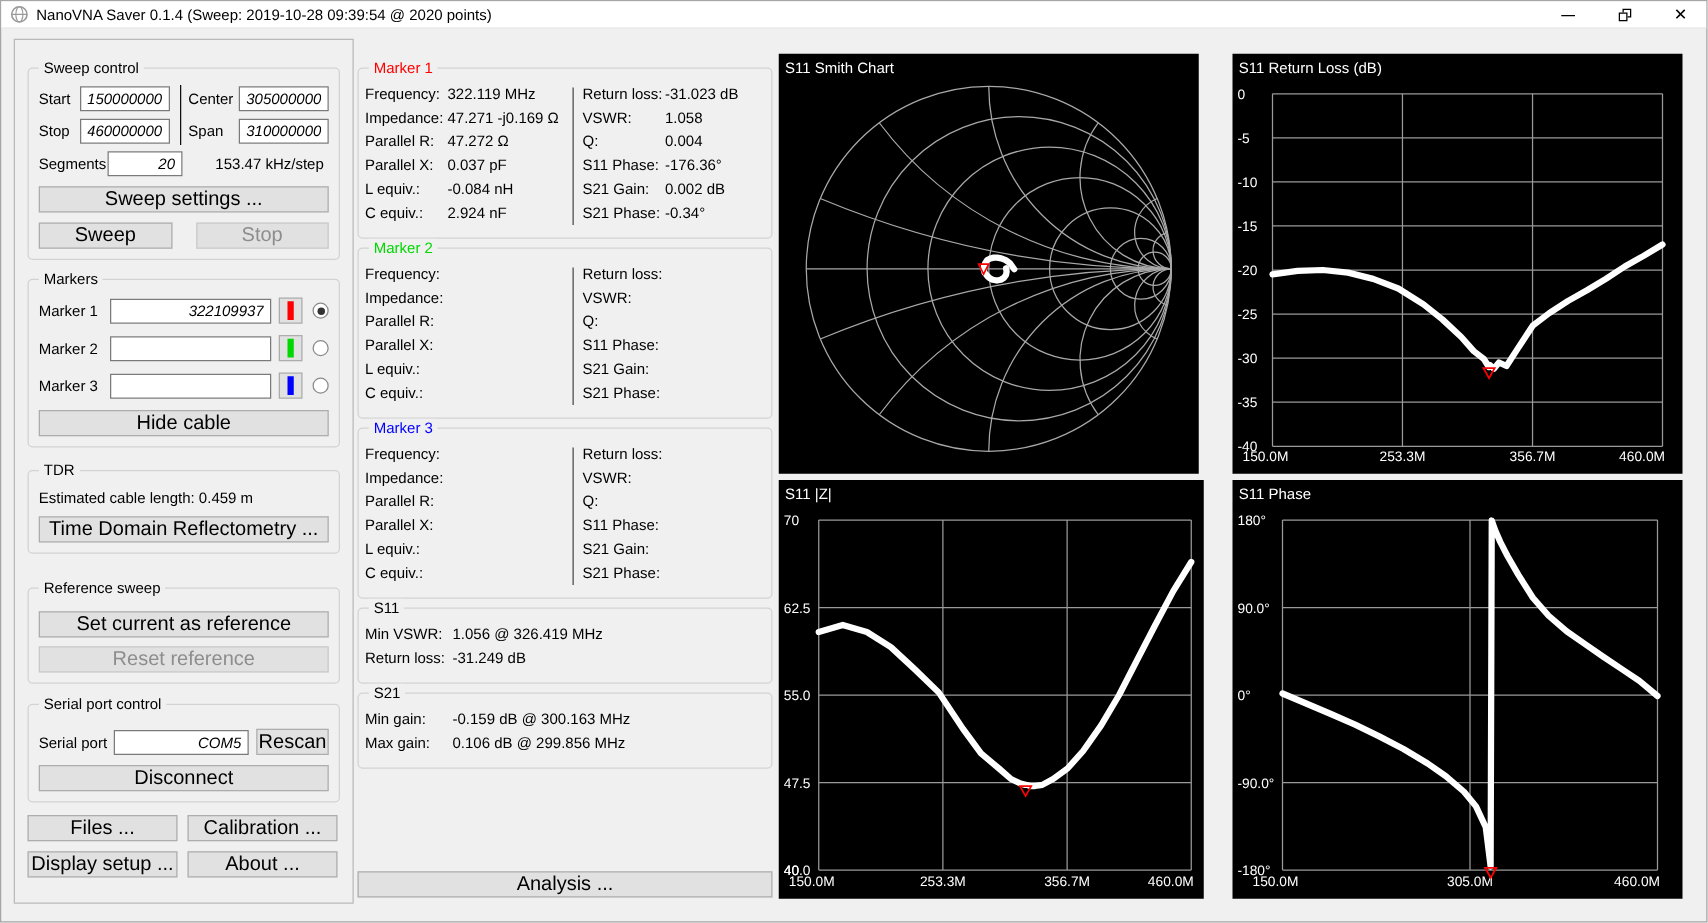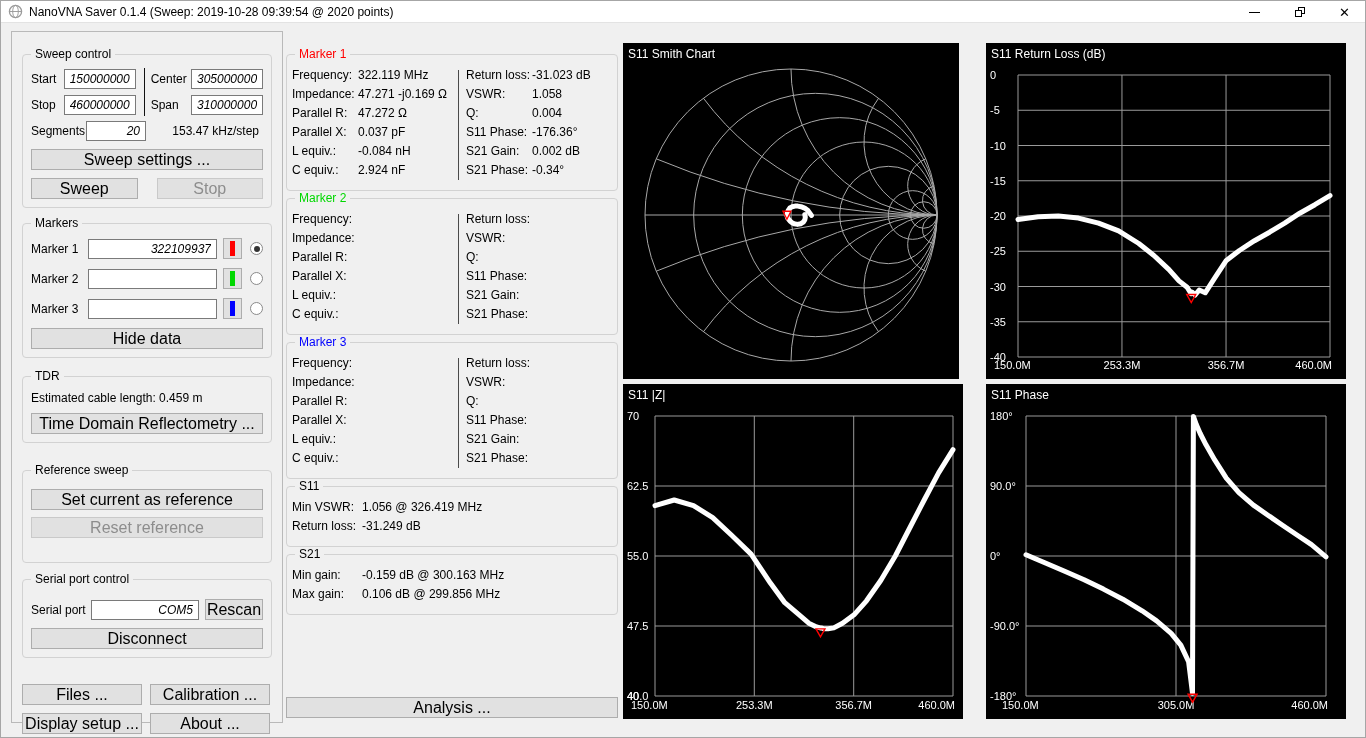--- a/index.html
+++ b/index.html
@@ -58,29 +58,29 @@
     display:flex; align-items:center; justify-content:center; }
   .swatch { width:10px; height:15px; }
   .radio { width:13px; height:13px; margin-left:8px; border:1px solid #8a8a8a; border-radius:50%;
     background:#fff; display:flex; align-items:center; justify-content:center; }
   .radio .dot { width:6px; height:6px; border-radius:50%; background:#333; display:none; }
   .radio.sel .dot { display:block; }
   #g-markers .fullbtn { margin-top:0; margin-bottom:0; }
   
   #g-tdr { margin-top:18px; padding:14px 8px 8px; }
   .tdrtext { margin-bottom:8px; }
-  #g-ref { margin-top:27px; padding:18px 8px 24px; }
+  #g-ref { margin-top:27px; padding:18px 8px 8px; }
   #g-ref .btn { margin-bottom:7px; }
   #g-ref .btn:last-child { margin-bottom:0; }
   #g-serial { margin-top:16px; padding:19px 8px 8px; }
   .serrow { display:flex; align-items:center; margin-bottom:8px; }
   .serrow .lab { width:60px; }
   .serrow .in108 { width:108px; }
   .serrow .rescan { width:58px; margin-left:auto; }
-  .footrow { display:grid; grid-template-columns:120px 120px; gap:8px; margin-top:26px; }
+  .footrow { display:grid; grid-template-columns:120px 120px; gap:8px; margin-top:10px; }
   .footrow + .footrow { margin-top:8px; }
 
   
   #midcol { position:absolute; left:285px; top:53px; width:332px; }
   .mbox { position:relative; border:1px solid #d2d2d2; border-radius:4px; margin-bottom:7px; padding:13px 5px 8px; }
   .mbox .cols { display:grid; grid-template-columns:166px 1px 158px; }
   .mbox .vdiv { background:#4a4a4a; width:1px; margin:2px 0; }
   .frow { display:flex; height:19px; align-items:flex-start; }
   .frow .flab { width:66px; flex:0 0 auto; }
   .frow .fval { white-space:nowrap; }
@@ -174,21 +174,21 @@
         </div>
         <div class="mrow">
           <span class="lab">Marker 3</span>
           <input class="tin min" style="">
           <button class="swatchbtn">
             <span class="swatch" style="background: rgb(0, 0, 255);"></span>
           </button>
           <span class="radio"></span>
         </div>
       </div>
-    <button class="btn fullbtn">Hide data</button>
+    <button class="btn fullbtn">Hide cable</button>
   </div>
 
   <div class="group" id="g-tdr">
     <span class="gtitle">TDR</span>
     <div class="tdrtext">
       <span>Estimated cable length:</span>
       <span>0.459 m</span>
     </div>
     <button class="btn">Time Domain Reflectometry ...</button>
   </div>

